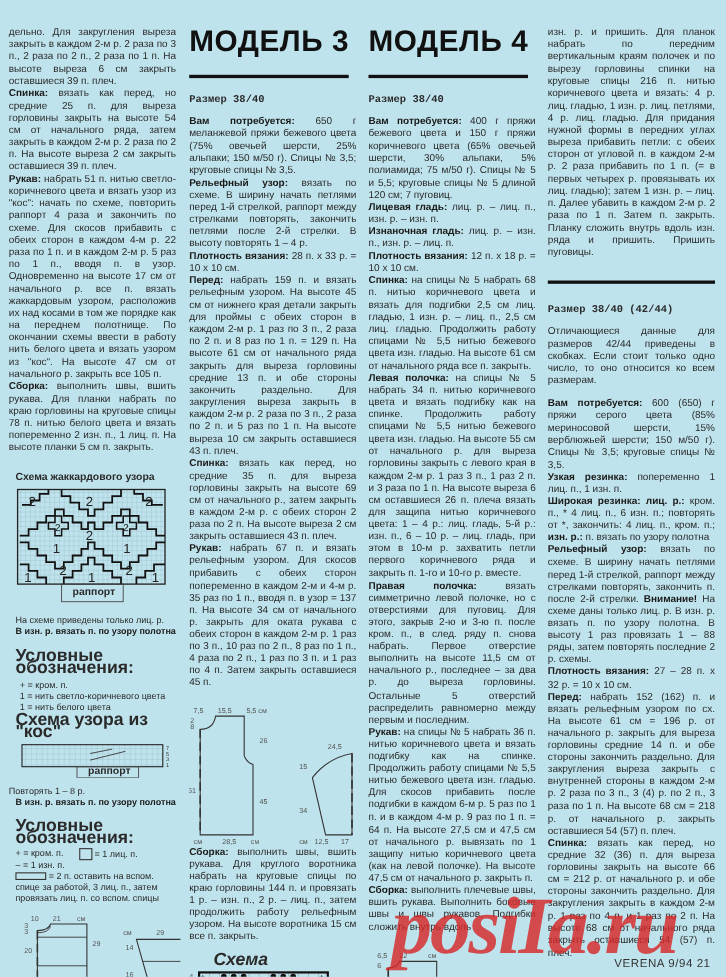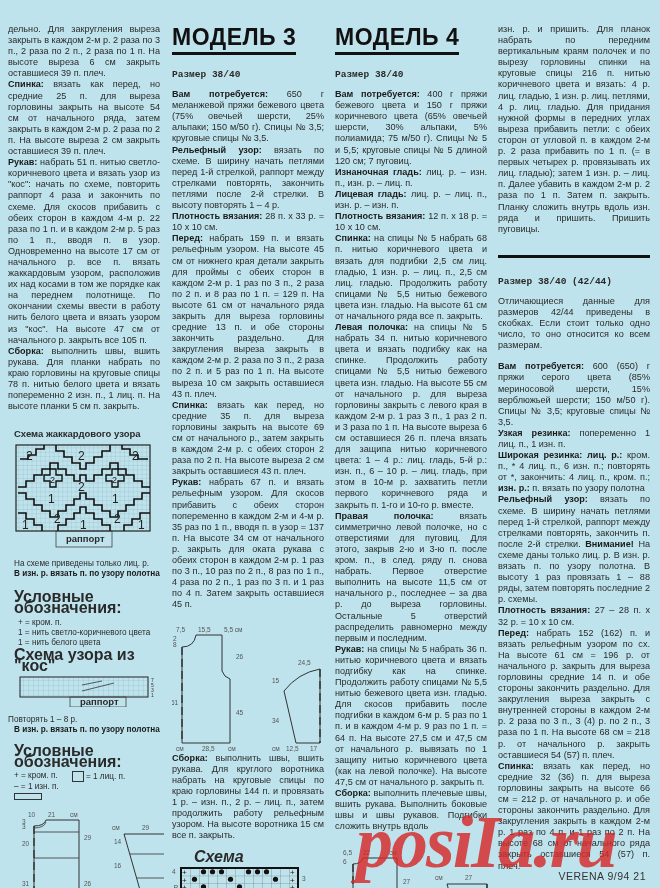--- a/index.html
+++ b/index.html
@@ -3,22 +3,22 @@
 <meta charset="utf-8">
 <style>
   html,body{margin:0;padding:0;}
   body{width:660px;height:888px;background:#bfe3ec;font-family:"Liberation Sans",sans-serif;color:#2a2a2a;position:relative;overflow:hidden;}
   .col{position:absolute;top:0;font-size:9.1px;line-height:11.1px;}
   .col1{left:8px;width:152px;top:24px;}
   .col2{left:172px;width:152px;top:22px;}
   .col3{left:335px;width:152px;top:22px;}
   .col4{left:498px;width:152px;top:24px;}
   p{margin:0;text-align:justify;}
-  .b{font-weight:bold;color:#1a1a1a;}
-  .title{font-size:23px;line-height:30px;font-weight:bold;color:#111;border-bottom:3px solid #111;display:inline-block;padding-bottom:0;letter-spacing:0.5px;margin-bottom:6px;}
+  .b{font-weight:bold;color:#1a1a1a;text-align:center;}
+  .title{font-size:27px;line-height:30px;font-weight:bold;color:#111;border-bottom:3px solid #111;display:inline-block;padding-bottom:16px;letter-spacing:0.5px;margin-bottom:6px;}
   .size{font-weight:bold;font-size:9.5px;margin:8px 0 9px 0;font-family:Liberation Mono, monospace;}
   .heading{font-weight:bold;font-size:16px;margin:6px 0 4px 0;}
   .small{font-size:8.2px;line-height:10px;}
   .rule{height:3px;background:#111;margin:20px 0 18px 0;}
   svg{display:block;}
   .footer{position:absolute;right:14px;bottom:6px;font-size:10.5px;color:#333;letter-spacing:0.5px;}
   .dim{font-size:6.5px;fill:#555;font-family:"Liberation Sans",sans-serif;}
   .wm{position:absolute;font-size:74px;font-weight:bold;font-style:italic;color:rgba(214,40,40,0.82);font-family:"Liberation Serif",serif;letter-spacing:-2px;}
   .sym{display:inline-block;width:10px;height:9px;border:1px solid #333;vertical-align:middle;}
 </style>
@@ -98,21 +98,21 @@
     <div style="position:absolute;top:21px;left:62px;font-size:9.5px;font-weight:bold;">раппорт</div>
   </div>
   <div class="small" style="margin-top:8px;margin-left:0;">Повторять 1 – 8 р.</div>
   <div class="small b" style="margin-left:6px;">В изн. р. вязать п. по узору полотна</div>
   <div class="heading" style="margin-top:10px;margin-left:6px;">Условные обозначения:</div>
   <div class="small" style="margin-left:6px;display:flex;gap:14px;">
     <span>+ = кром. п.</span>
     <span><span class="sym"></span> <span>= 1 лиц. п.</span></span>
   </div>
   <div class="small" style="margin-left:6px;">– = 1 изн. п.</div>
-  <div class="small" style="margin-left:6px;"><span style="display:inline-block;width:26px;height:5px;border:1px solid #333;vertical-align:middle;"></span> </div>
+  <div class="small" style="margin-left:6px;"><span style="display:inline-block;width:26px;height:5px;border:1px solid #333;vertical-align:middle;"></span> <span>= 2 п. оставить на вспом. спице за работой, 3 лиц. п., затем провязать лиц. п. со вспом. спицы</span></div>
 
   <div style="position:relative;height:110px;margin-top:8px;">
     <svg width="160" height="110" viewBox="0 0 160 110" style="position:absolute;left:-4px;top:0;">
       <g class="dim">
           <text x="24" y="7" class="dim">10</text>
           <text x="44" y="7" class="dim">21</text>
           <text x="66" y="7" class="dim">см</text>
         </g>
       <path d="M30 16 Q40 16 42 10 L75 10 L75 100 L30 100 Z" fill="none" stroke="#333" stroke-width="1"></path>
       <path d="M30 18 Q40 18 42 12" fill="none" stroke="#333" stroke-width="0.8"></path>
@@ -231,22 +231,22 @@
   
   
   
   
 </div>
 
 <div class="col col3">
   <div class="title">МОДЕЛЬ 4</div>
   <div class="size">Размер 38/40</div>
   <p><span class="b">Вам потребуется:</span><span> 400 г пряжи бежевого цвета и 150 г пряжи коричневого цвета (65% овечьей шерсти, 30% альпаки, 5% полиамида; 75 м/50 г). Спицы № 5 и 5,5; круговые спицы № 5 длиной 120 см; 7 пуговиц.</span></p>
+  <p><span class="b">Лицевая гладь:</span><span> лиц. р. – лиц. п., изн. р. – изн. п.</span></p>
   <p><span class="b">Изнаночная гладь:</span><span> лиц. р. – изн. п., изн. р. – лиц. п.</span></p>
-  <p><span class="b">Лицевая гладь:</span><span> лиц. р. – лиц. п., изн. р. – изн. п.</span></p>
   <p><span class="b">Плотность вязания:</span><span> 12 п. х 18 р. = 10 х 10 см.</span></p>
   <p><span class="b">Спинка:</span><span> на спицы № 5 набрать 68 п. нитью коричневого цвета и вязать для подгибки 2,5 см лиц. гладью, 1 изн. р. – лиц. п., 2,5 см лиц. гладью. Продолжить работу спицами № 5,5 нитью бежевого цвета изн. гладью. На высоте 61 см от начального ряда все п. закрыть.</span></p>
   <p><span class="b">Левая полочка:</span><span> на спицы № 5 набрать 34 п. нитью коричневого цвета и вязать подгибку как на спинке. Продолжить работу спицами № 5,5 нитью бежевого цвета изн. гладью. На высоте 55 см от начального р. для выреза горловины закрыть с левого края в каждом 2-м р. 1 раз 3 п., 1 раз 2 п. и 3 раза по 1 п. На высоте выреза 6 см оставшиеся 26 п. плеча вязать для защипа нитью коричневого цвета: 1 – 4 р.: лиц. гладь, 5-й р.: изн. п., 6 – 10 р. – лиц. гладь, при этом в 10-м р. захватить петли первого коричневого ряда и закрыть п. 1-го и 10-го р. вместе.</span></p>
   <p><span class="b">Правая полочка:</span><span> вязать симметрично левой полочке, но с отверстиями для пуговиц. Для этого, закрыв 2-ю и 3-ю п. после кром. п., в след. ряду п. снова набрать. Первое отверстие выполнить на высоте 11,5 см от начального р., последнее – за два р. до выреза горловины. Остальные 5 отверстий распределить равномерно между первым и последним.</span></p>
   <p><span class="b">Рукав:</span><span> на спицы № 5 набрать 36 п. нитью коричневого цвета и вязать подгибку как на спинке. Продолжить работу спицами № 5,5 нитью бежевого цвета изн. гладью. Для скосов прибавить после подгибки в каждом 6-м р. 5 раз по 1 п. и в каждом 4-м р. 9 раз по 1 п. = 64 п. На высоте 27,5 см и 47,5 см от начального р. вывязать по 1 защипу нитью коричневого цвета (как на левой полочке). На высоте 47,5 см от начального р. закрыть п.</span></p>
   <p><span class="b">Сборка:</span><span> выполнить плечевые швы, вшить рукава. Выполнить боковые швы и швы рукавов. Подгибки сложить внутрь вдоль</span></p>
 
   <div style="margin-top:16px;">
     <svg width="160" height="120" viewBox="0 0 160 120">
       <text x="8" y="7" class="dim">6,5</text>

